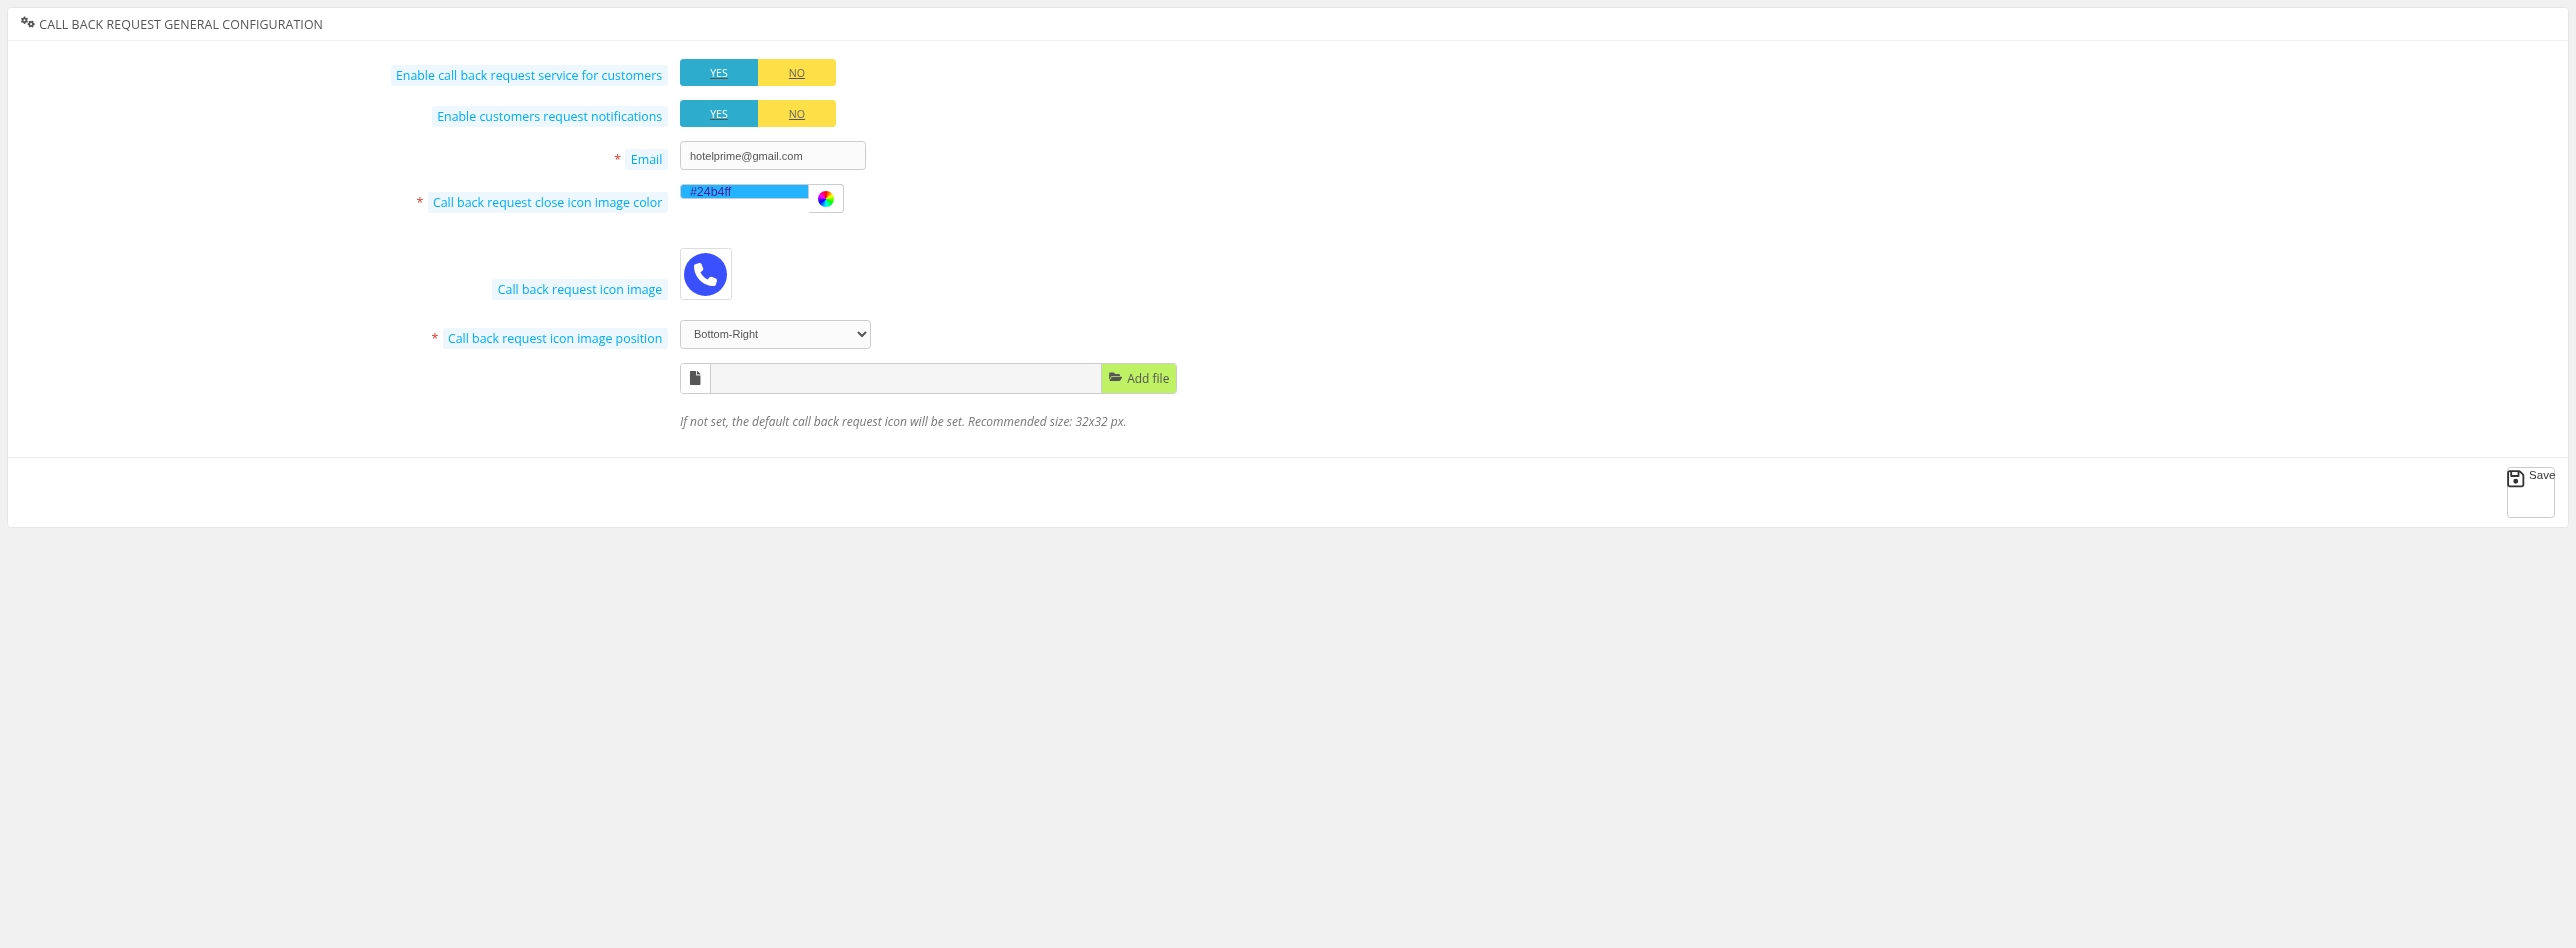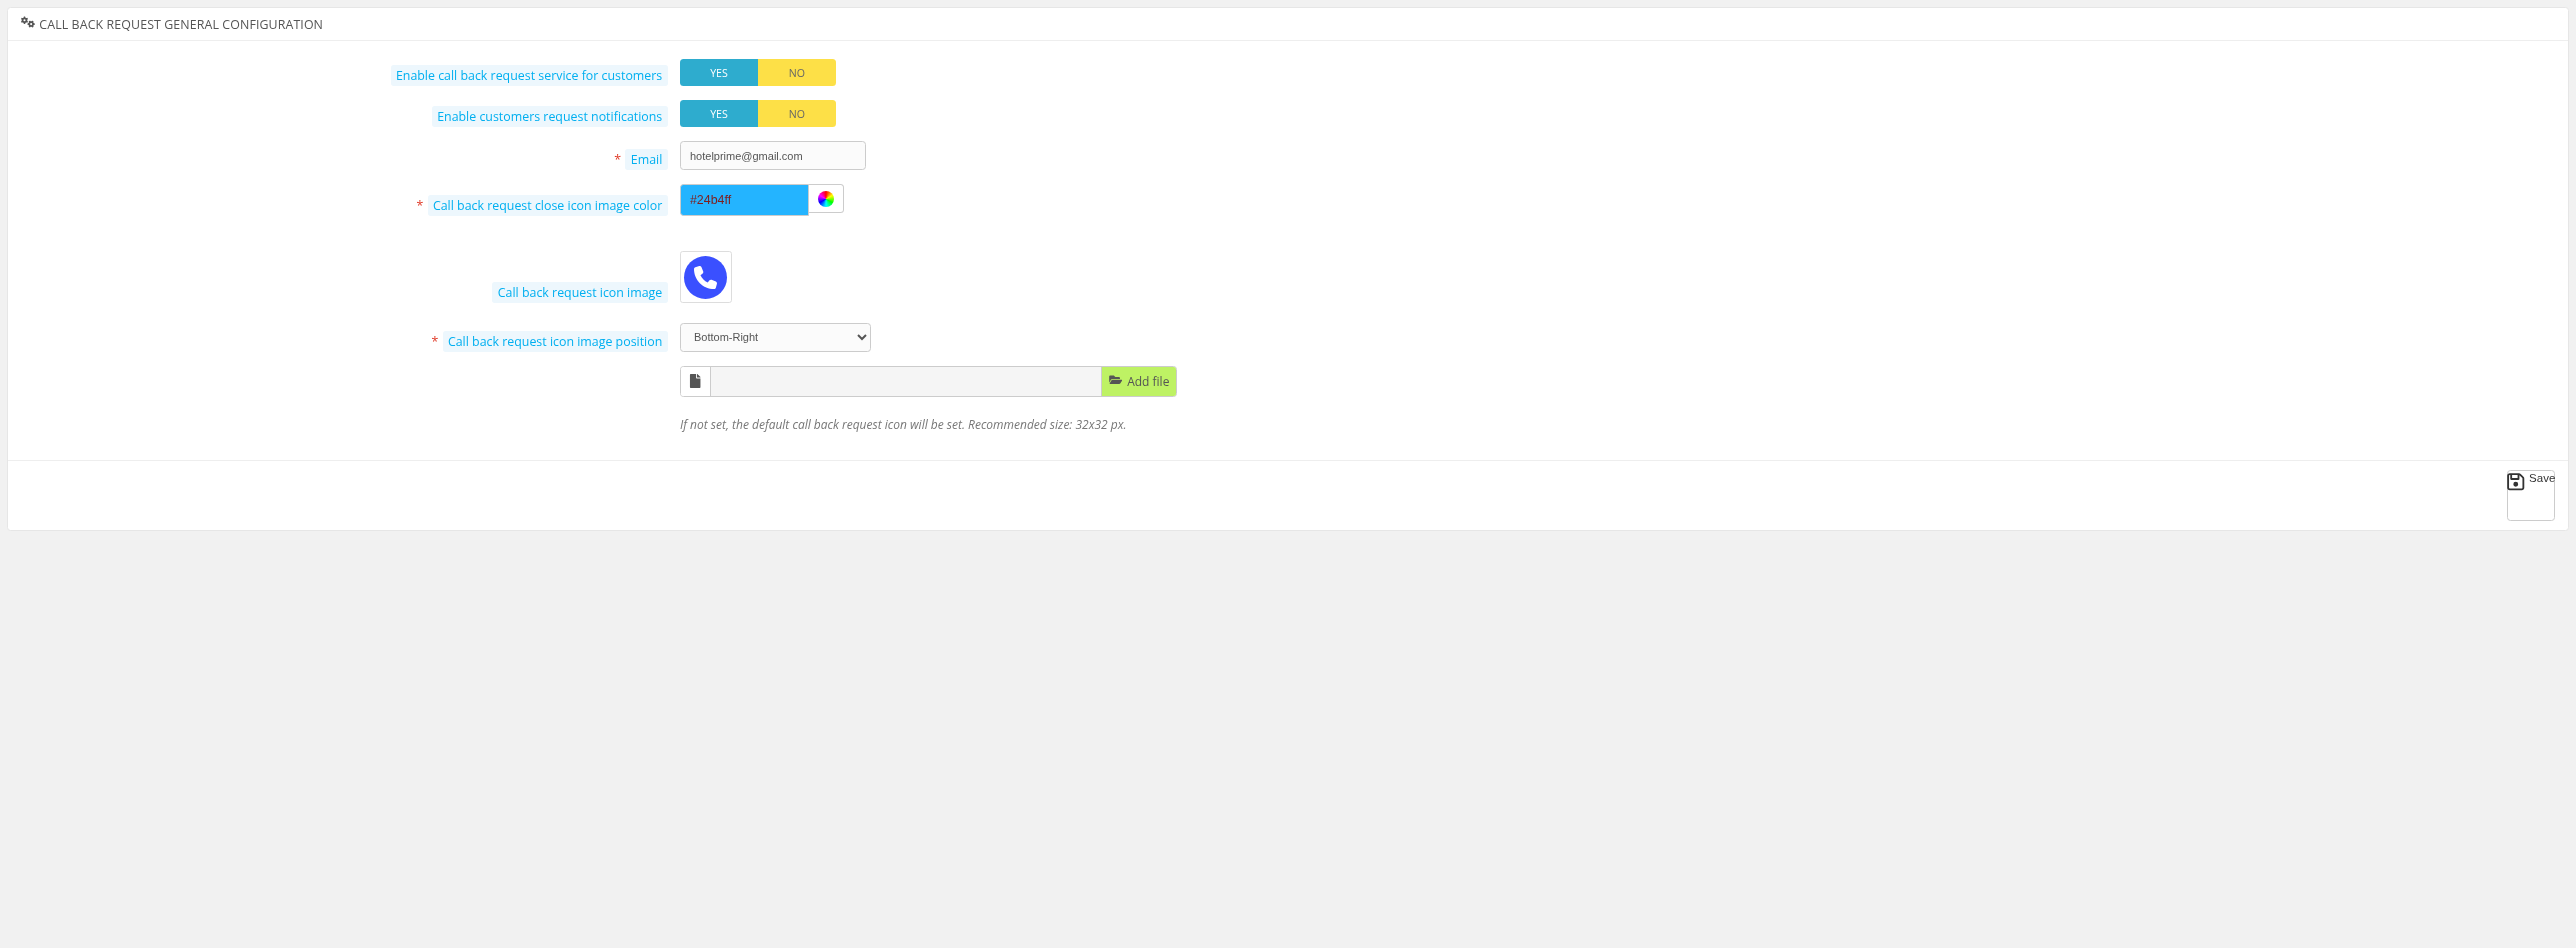--- a/index.html
+++ b/index.html
@@ -63,20 +63,21 @@
     display: flex;
     flex-direction: column;
     align-items: flex-start;
   }
   .toggle {
     display: inline-flex;
     border-radius: 3.5px;
     overflow: hidden;
     height: 27px;
     font-size: 10.6px;
+    text-decoration: underline;
   }
   .toggle-opt {
     width: 78px;
     display: inline-flex;
     align-items: center;
     justify-content: center;
     background: #fde047;
     color: #666;
     cursor: pointer;
     user-select: none;
@@ -91,25 +92,25 @@
     padding: 5.3px 9px;
     font-size: 11px;
     color: #555;
     background: #fbfbfb;
     border: 0.9px solid #ccc;
     border-radius: 3.5px;
   }
   .color-row { display: inline-flex; }
   .color-input {
     width: 129px;
-    height: 32px;
+    height: 15px;
     padding: 5.3px 9px;
     font-size: 12.4px;
     background: #24b4ff;
-    color: #7f1d1d;
+    color: #4c1d95;
     border: 0.9px solid #ccc;
     border-radius: 3.5px 0 0 3.5px;
   }
   .color-addon {
     width: 35px;
     height: 29px;
     background: #fff;
     border: 0.9px solid #ccc;
     border-left: none;
     border-radius: 0 3.5px 3.5px 0;

